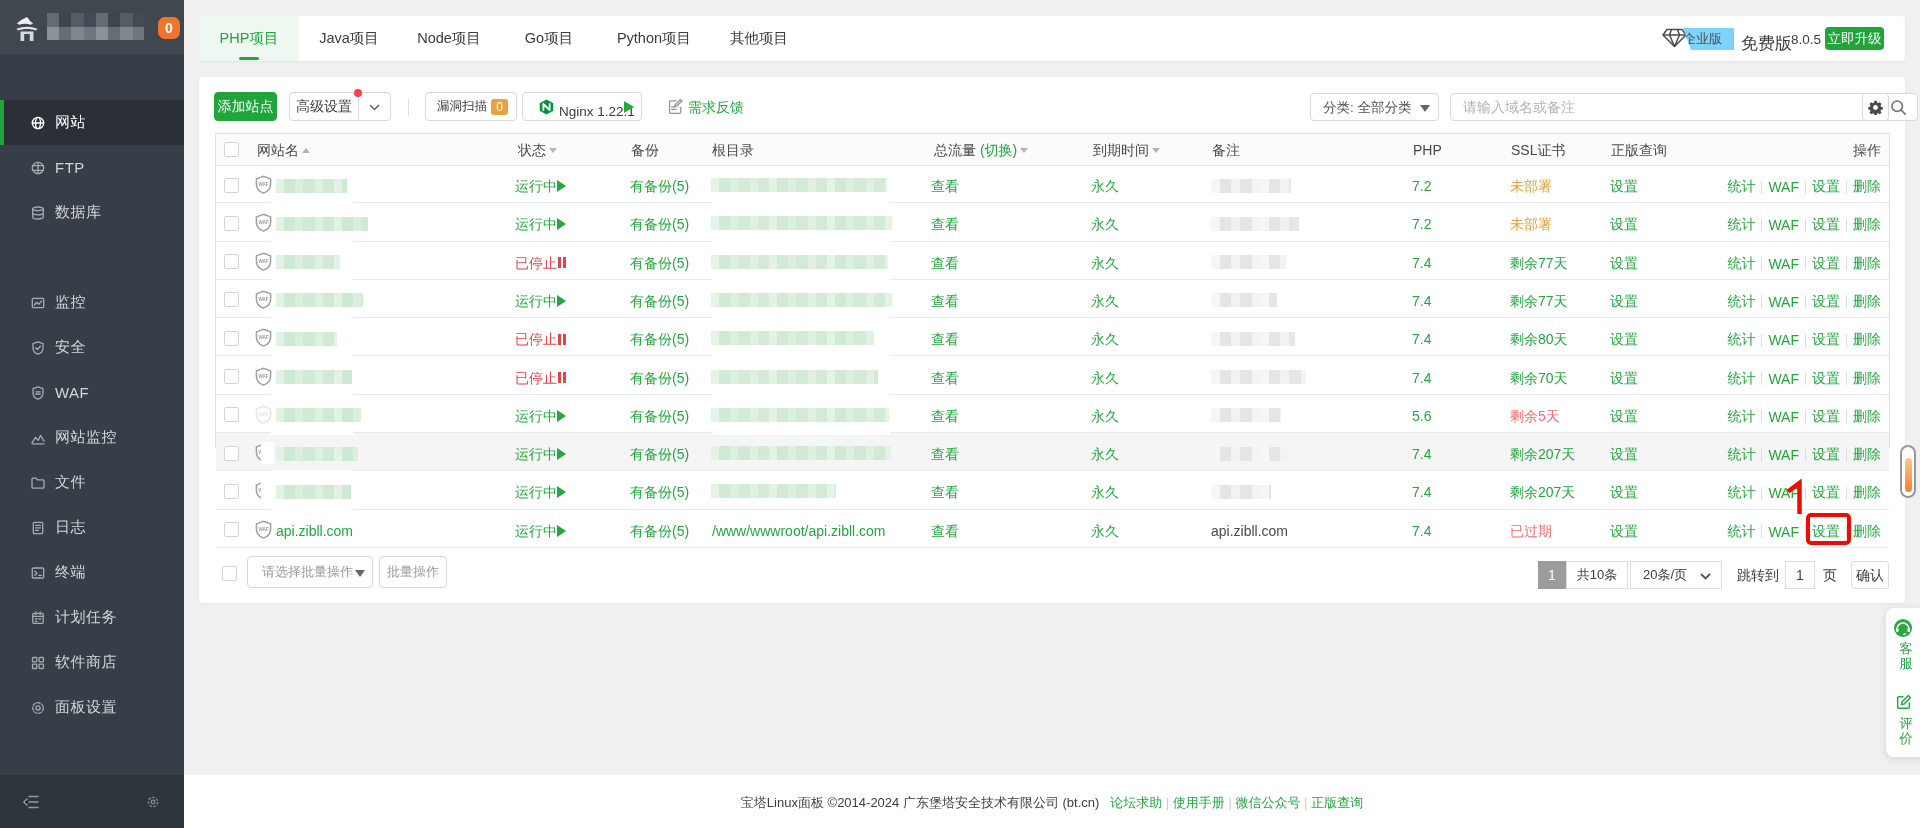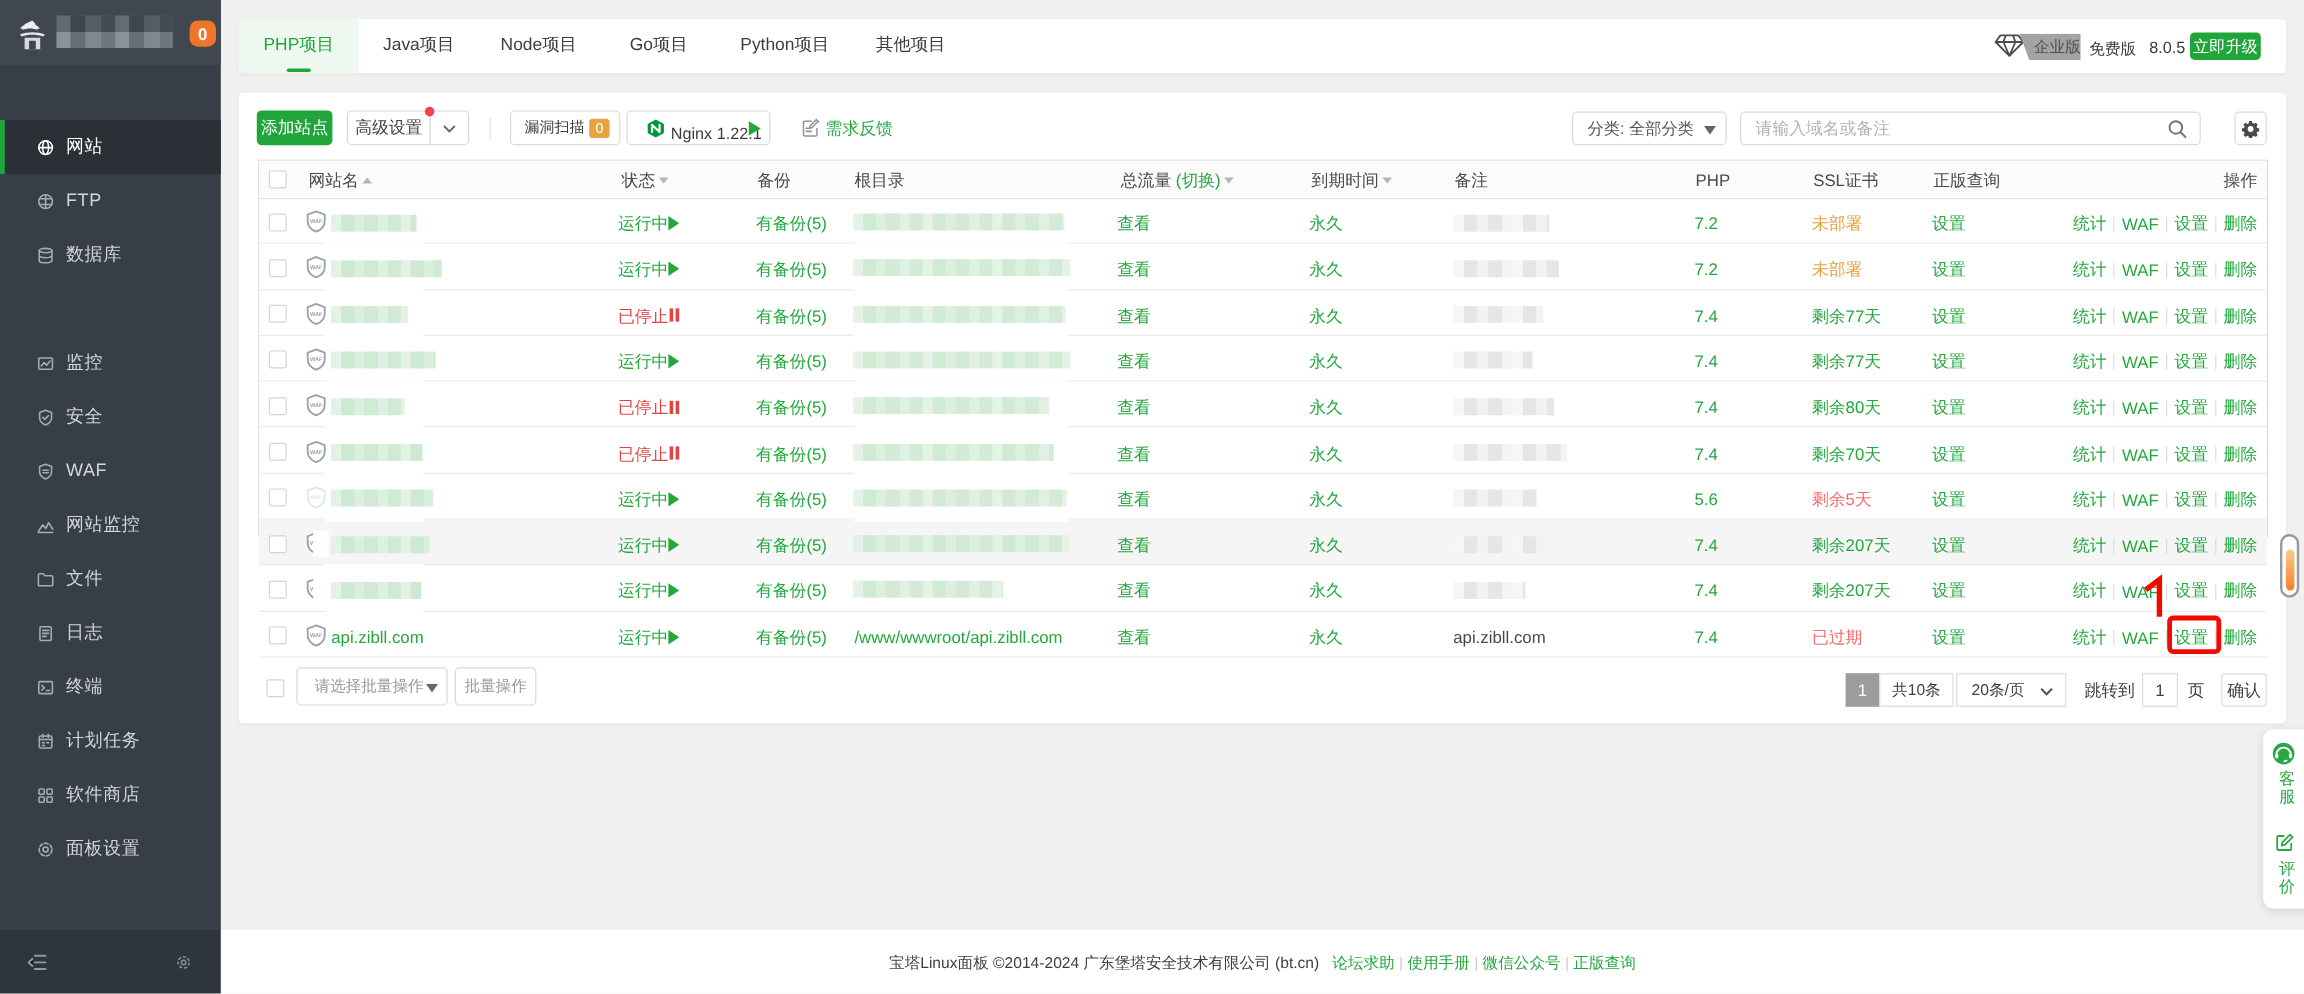--- a/index.html
+++ b/index.html
@@ -197,22 +197,22 @@
  <div style="position:absolute;left:40px;top:41px;width:20px;height:3px;background:#20a53a;border-radius:2px"></div>
  <div class="tab" style="left:100px;width:100px">Java项目</div>
  <div class="tab" style="left:200px;width:100px">Node项目</div>
  <div class="tab" style="left:300px;width:100px">Go项目</div>
  <div class="tab" style="left:400px;width:110px">Python项目</div>
  <div class="tab" style="left:510px;width:100px">其他项目</div>
  <svg width="27" height="20" viewBox="0 0 26 20" style="position:absolute;left:1462px;top:12px" fill="none" stroke="#4c4c4c" stroke-width="1.5" stroke-linejoin="round">
         <path d="M5.5 1.5h15L24.5 7 13 18.5 1.5 7z"></path>
         <path d="M1.5 7h23M10 1.5 8 7l5 11.5M16 1.5 18 7l-5 11.5"></path>
       </svg>
- <div style="position:absolute;left:1484px;top:12px;width:51px;height:22px;background:#a3a3a3;color:#4f4f4f;font-size:13px;text-align:right;line-height:22px;clip-path:polygon(0 0,100% 0,100% 100%,8px 100%)">企业版</div>
- <div style="position:absolute;left:1542px;top:16px;color:#3c3c3c;font-size:13px">免费版</div>
+ <div style="position:absolute;left:1484px;top:12px;width:51px;height:22px;background:#7dd3fc;color:#4f4f4f;font-size:13px;text-align:left;line-height:22px;clip-path:polygon(0 0,100% 0,100% 100%,8px 100%)">企业版</div>
+ <div style="position:absolute;left:1542px;top:16px;color:#3c3c3c;font-size:17px">免费版</div>
  <div style="position:absolute;left:1592px;top:16px;color:#3c3c3c;font-size:13.5px">8.0.5</div>
  <div style="position:absolute;left:1626px;top:11px;width:59px;height:23px;background:#20a53a;border-radius:4px;color:#fff;font-size:13.5px;text-align:center;line-height:23px">立即升级</div>
 </div>
 
 <div id="maincard">
  <div class="btn green" style="left:15px;top:15px;width:63px">添加站点</div>
  <div class="btn plain" style="left:90px;top:15px;width:70px;border-radius:4px 0 0 4px">高级设置</div>
  <div class="btn plain" style="left:159px;top:15px;width:33px;border-radius:0 4px 4px 0;color:#666">
    <svg width="11" height="7" viewBox="0 0 11 7" style="margin-top:10px">
           <path d="M1 1l4.5 4.5L10 1" fill="none" stroke="#666" stroke-width="1.5"></path>
@@ -230,21 +230,21 @@
   <span style="position:absolute;right:7px;top:8px;width:0;height:0;border-left:10px solid #23a83e;border-top:6.5px solid transparent;border-bottom:6.5px solid transparent"></span>
  </div>
  <svg width="17" height="17" viewBox="0 0 16 16" style="position:absolute;left:468px;top:21px" fill="none" stroke="#8f959b" stroke-width="1.2" stroke-linecap="round">
         <path d="M13 8.6v4.6c0 .7-.5 1.2-1.2 1.2H3.6c-.7 0-1.2-.5-1.2-1.2V4c0-.7.5-1.2 1.2-1.2h4.9"></path>
         <path d="M4.3 8.3h2.2M4.3 10.8h4.2"></path>
         <path d="m8.8 8 5-5 .1 0-1.4-1.4-5 5-.4 1.8z" fill="#fff"></path>
       </svg>
  <a class="gt" style="left:489px;top:22px">需求反馈</a>
 
  <div class="btn plain" style="left:1111px;top:16px;width:129px;height:28px;text-align:left;padding-left:12px;color:#555;font-size:13.5px">分类: 全部分类<span style="position:absolute;right:8px;top:11px;width:0;height:0;border-left:5.5px solid transparent;border-right:5.5px solid transparent;border-top:7px solid #666"></span></div>
- <div class="btn plain" style="left:1251px;top:16px;width:384px;height:28px;text-align:left;padding-left:12px;color:#b3b3b3">请输入域名或备注
+ <div class="btn plain" style="left:1251px;top:16px;width:468px;height:28px;text-align:left;padding-left:12px;color:#b3b3b3">请输入域名或备注
   <svg width="17" height="17" viewBox="0 0 17 17" style="position:absolute;right:10px;top:5px" fill="none" stroke="#777" stroke-width="1.7" stroke-linecap="round">
           <circle cx="7.2" cy="7.2" r="5.2"></circle>
           <path d="m11.2 11.2 4 4"></path>
         </svg>
  </div>
  <div class="btn plain" style="left:1663px;top:16px;width:27px;height:28px">
   <svg width="15" height="15" viewBox="0 0 20 20" style="margin-top:6px">
           <path fill="#4a4a4a" d="M8.5 1h3l.5 2.4 1.7.7L15.8 3 18 5.2l-1.4 2.1.7 1.7 2.4.5v3l-2.4.5-.7 1.7 1.4 2.1-2.2 2.2-2.1-1.4-1.7.7-.5 2.4h-3l-.5-2.4-1.7-.7L4.2 19 2 16.8l1.4-2.1-.7-1.7L.3 12.5v-3l2.4-.5.7-1.7L2 5.2 4.2 3l2.1 1.4 1.7-.7z"></path>
           <circle cx="10" cy="10" r="3.2" fill="#fff"></circle>
         </svg>

